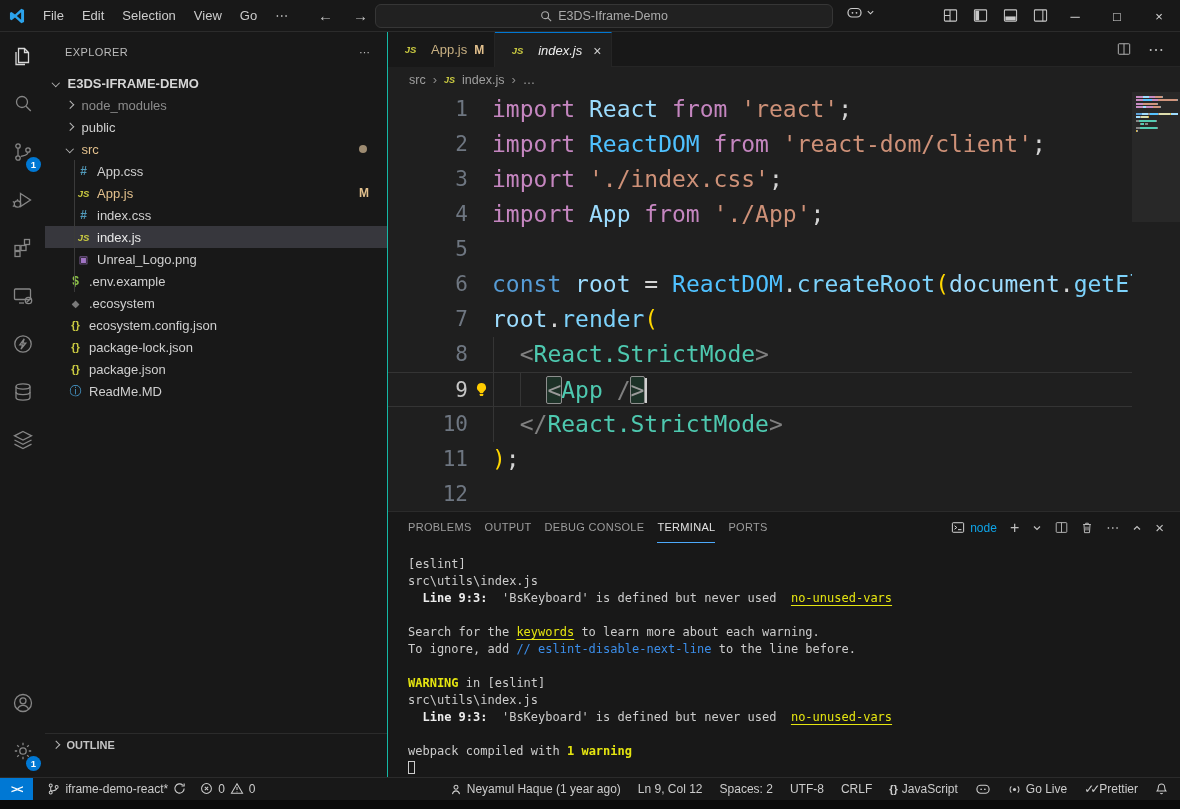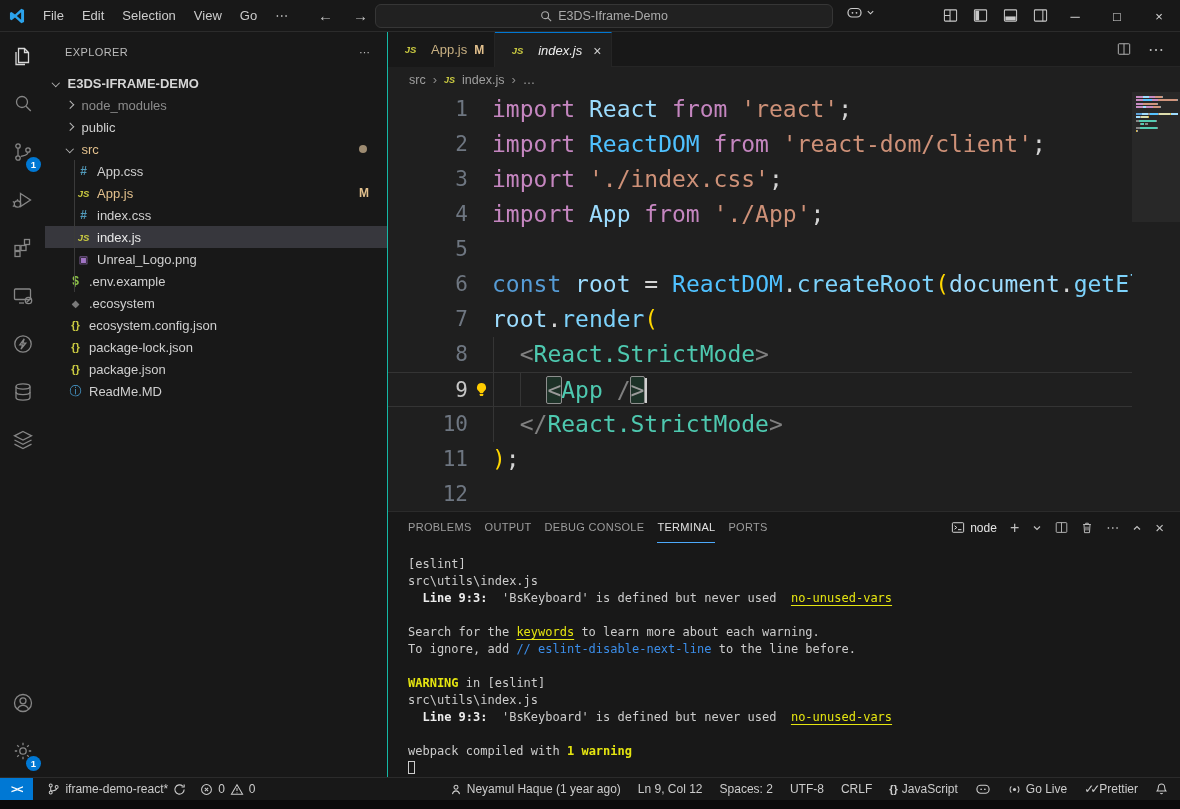--- a/index.html
+++ b/index.html
@@ -95,36 +95,36 @@
   .mm-line{height:2px;margin-bottom:1.4px;white-space:nowrap;overflow:hidden}
   .mm-seg{display:inline-block;height:2px;vertical-align:top}
 
   
   .panel{position:absolute;top:479px;left:0;right:0;height:266px;background:#181818;border-top:1px solid #2b2b2b}
   .panel-tabs{height:31px;display:flex;align-items:center;padding-left:20px;gap:13px}
   .ptab{color:#9d9d9d;font-size:11px;letter-spacing:.3px;height:30px;display:flex;align-items:center;
         border-bottom:1px solid transparent}
   .ptab.active{color:#e2e2e2;border-bottom:1px solid #4daafc}
   .panel-actions{margin-left:auto;display:flex;align-items:center;gap:13px;padding-right:16px;color:#c0c0c0}
-  .term-name{display:flex;align-items:center;gap:5px;font-size:12px;color:#e5e5e5}
+  .term-name{display:flex;align-items:center;gap:5px;font-size:12px;color:#0ea5e9}
   .pa-glyph{font-size:13px;color:#c0c0c0}
   .terminal{position:absolute;top:31px;left:20px;right:10px;bottom:0;font-family:"DejaVu Sans Mono",monospace;
             font-size:12px;line-height:17px;color:#cccccc;white-space:pre;padding-top:13px;overflow:hidden}
   .t-b{font-weight:bold;color:#ececec}
   .t-yb{color:#e5e510;font-weight:bold}
   .t-yu{color:#e5e510;text-decoration:underline;text-underline-offset:3px}
   .t-blu{color:#3b8eea}
   .t-cur{display:inline-block;width:7px;height:13px;border:1px solid #ccc;vertical-align:-2px}
 
   
   .statusbar{position:absolute;left:0;right:0;bottom:9px;height:23px;background:#181818;
              border-top:1px solid #2b2b2b;display:flex;align-items:center;font-size:12px;color:#ccc}
   .remote{height:100%;background:#0078d4;color:#fff;display:flex;align-items:center;padding:0 11px;
           font-weight:bold;font-size:11.5px;letter-spacing:-1px}
-  .sb-item{display:flex;align-items:center;gap:5px;margin-left:14px;white-space:nowrap}
+  .sb-item{display:flex;gap:5px;margin-left:14px;white-space:nowrap}
   .sb-right{margin-left:auto;display:flex;align-items:center;gap:17px;padding-right:12px}
   .sb-ritem{display:flex;align-items:center;gap:5px;white-space:nowrap}
   .dblcheck{letter-spacing:-4px;margin-right:3px;font-size:12px}
   .bottom-strip{position:absolute;bottom:0;height:9px;left:0;right:0;background:#0b0b0b}
   svg{display:block}
 </style>
 </head>
 <body>
 
 <div class="window">
@@ -339,20 +339,24 @@
           <div class="trow" style="padding-left:22px">
             <span class="ficon fi-json">{}</span>
             <span class="lbl  ">package.json</span>
           </div>
           <div class="trow" style="padding-left:22px">
             <span class="ficon fi-info">ⓘ</span>
             <span class="lbl  ">ReadMe.MD</span>
           </div>
           <div class="indent-guide" style="top:88px;height:132px"></div>
         </div>
+      <div class="sb-section" style="bottom:22px">
+        <span class="chev r"></span>
+        <span>OUTLINE</span>
+      </div>
     </div>
 
     <div class="editor-col">
       <div class="tabbar">
         <div class="tab">
           <span class="fi-js ficon">JS</span>
           <span style="color:#c9b183">App.js</span>
           <span class="mod-badge">M</span>
         </div>
         <div class="tab active">

